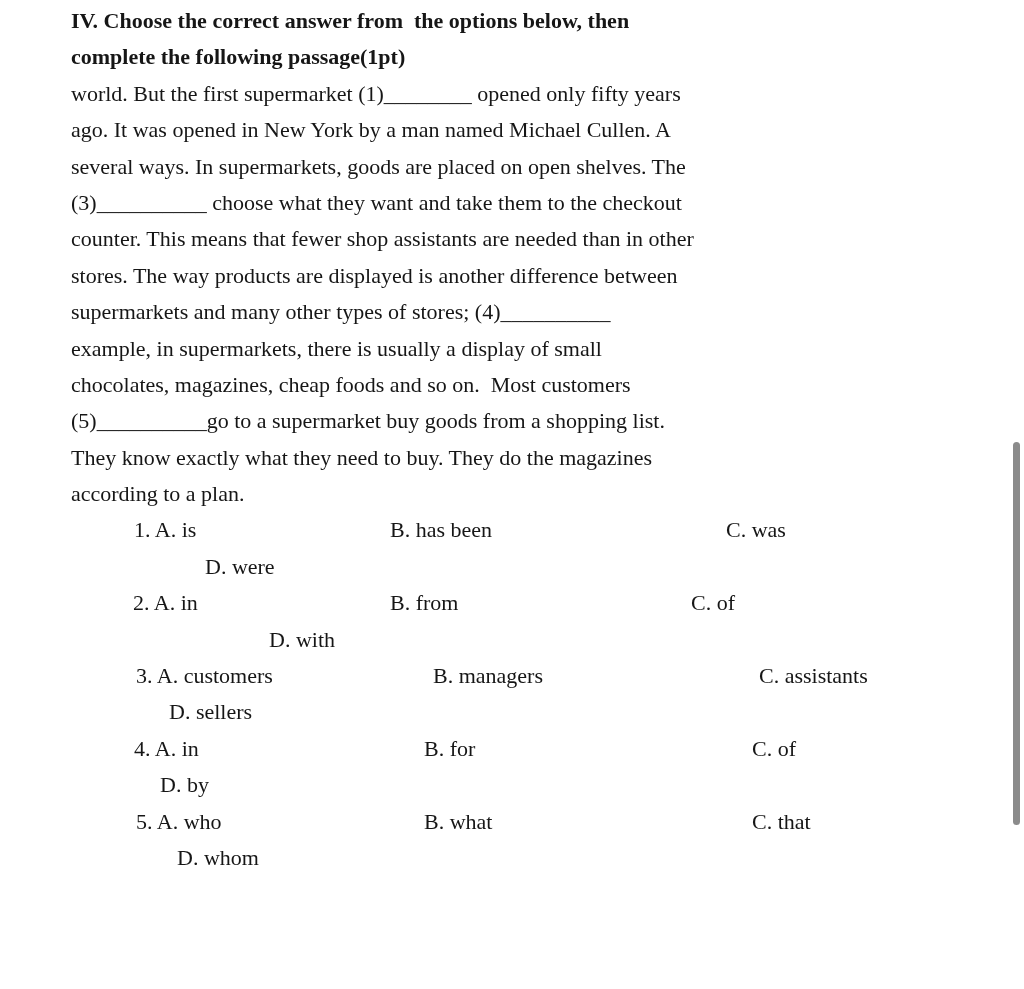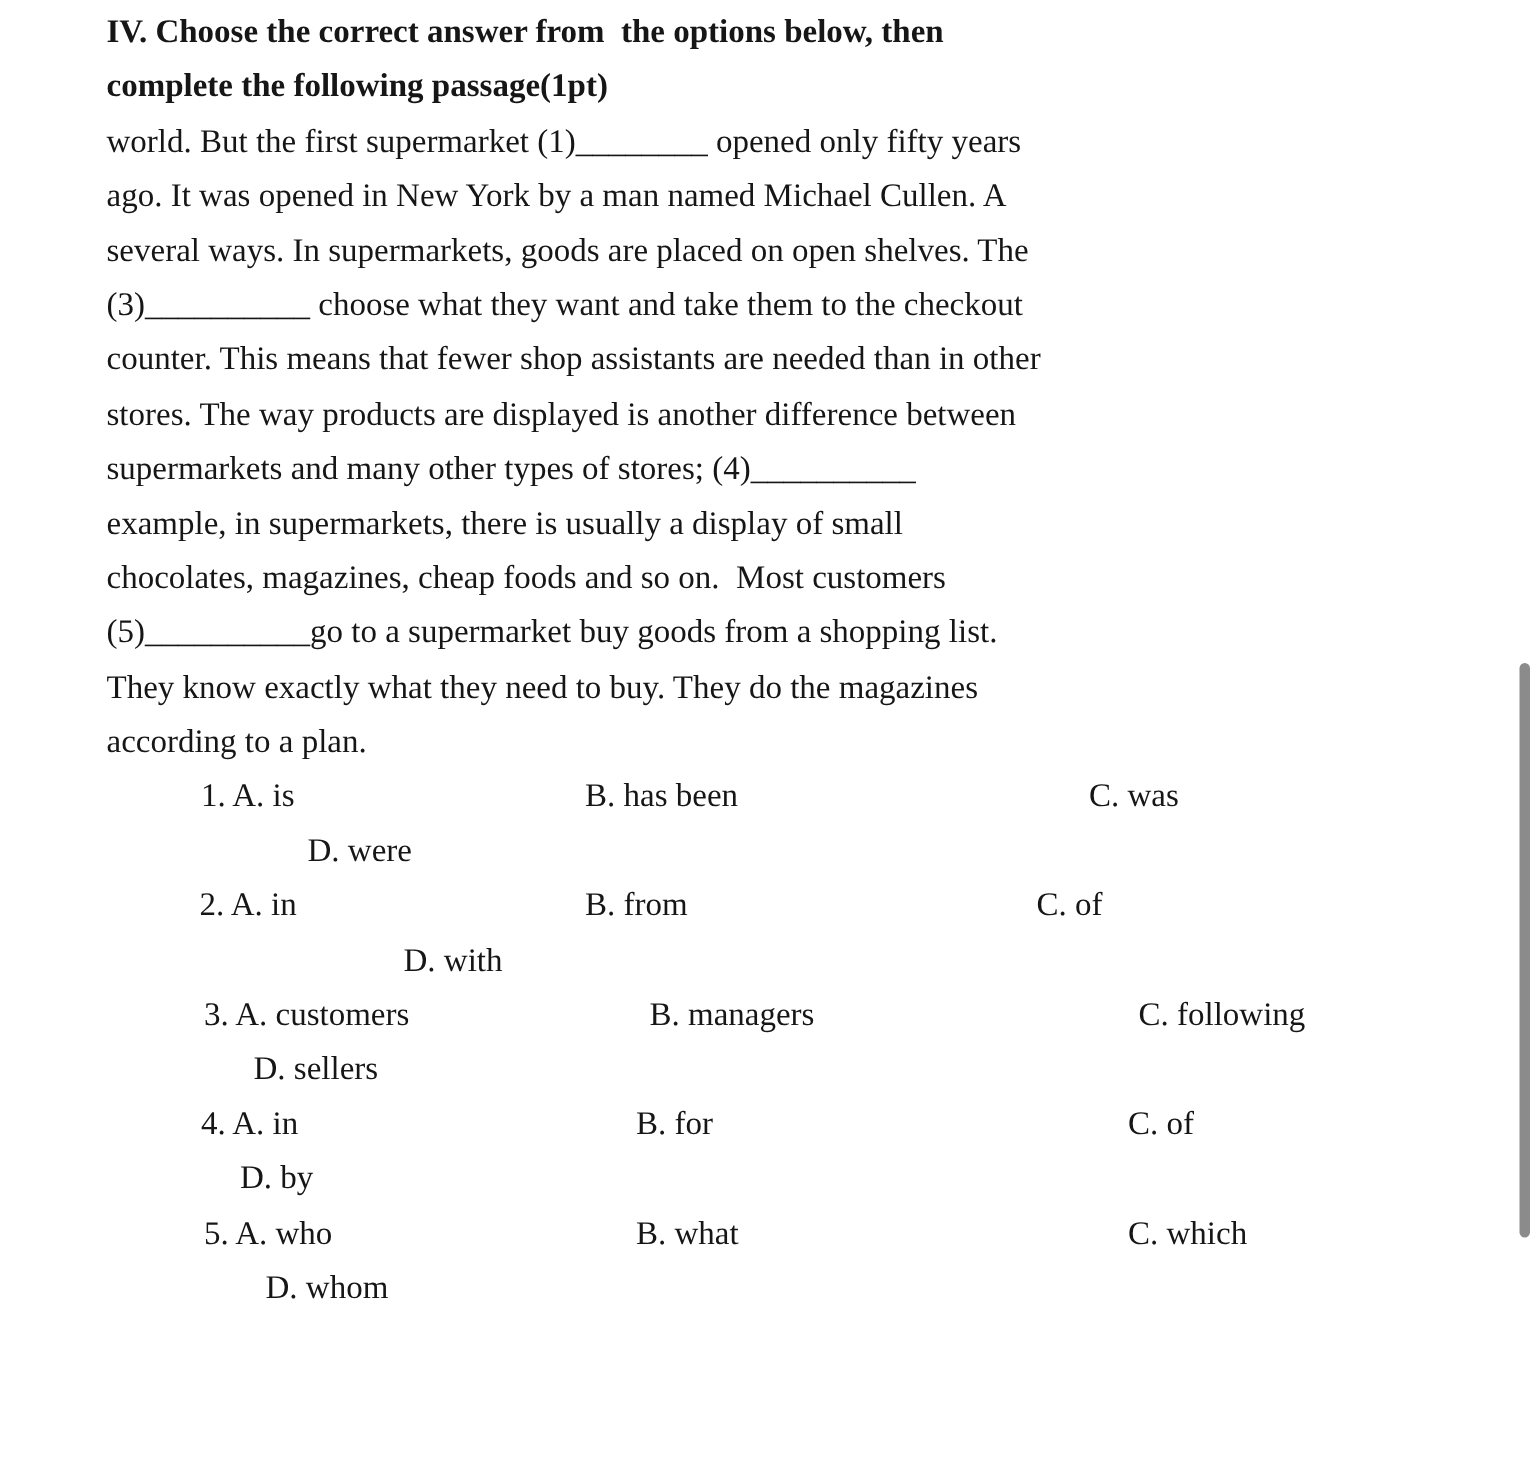--- a/index.html
+++ b/index.html
@@ -75,39 +75,39 @@
       <span style="left:319px">B. from</span>
       <span style="left:620px">C. of</span>
     </div>
     <div class="line opt-line">
       <span style="left:198px">D. with</span>
     </div>
 
     <div class="line opt-line">
       <span style="left:65px">3. A. customers</span>
       <span style="left:362px">B. managers</span>
-      <span style="left:688px">C. following</span>
+      <span style="left:688px">C. assistants</span>
     </div>
     <div class="line opt-line">
       <span style="left:98px">D. sellers</span>
     </div>
 
     <div class="line opt-line">
       <span style="left:63px">4. A. in</span>
       <span style="left:353px">B. for</span>
       <span style="left:681px">C. of</span>
     </div>
     <div class="line opt-line">
       <span style="left:89px">D. by</span>
     </div>
 
     <div class="line opt-line">
       <span style="left:65px">5. A. who</span>
       <span style="left:353px">B. what</span>
-      <span style="left:681px">C. which</span>
+      <span style="left:681px">C. that</span>
     </div>
     <div class="line opt-line">
       <span style="left:106px">D. whom</span>
     </div>
 
   </div>
 
   <div class="scrollbar-thumb"></div>
 </div>
 

